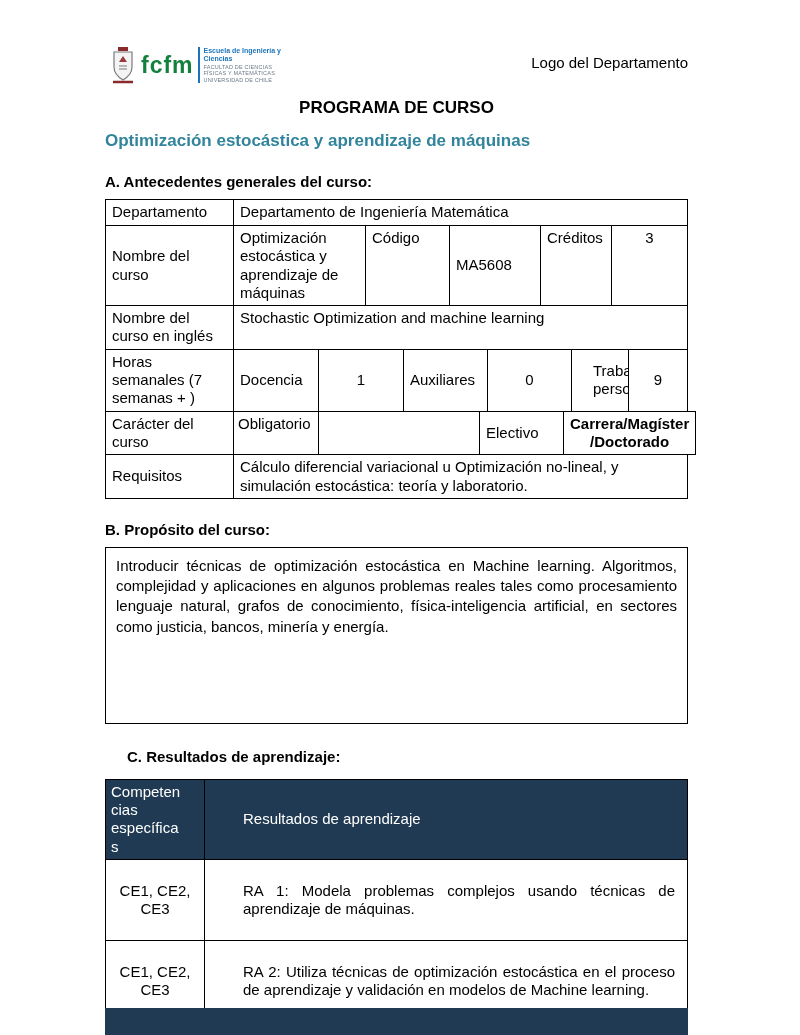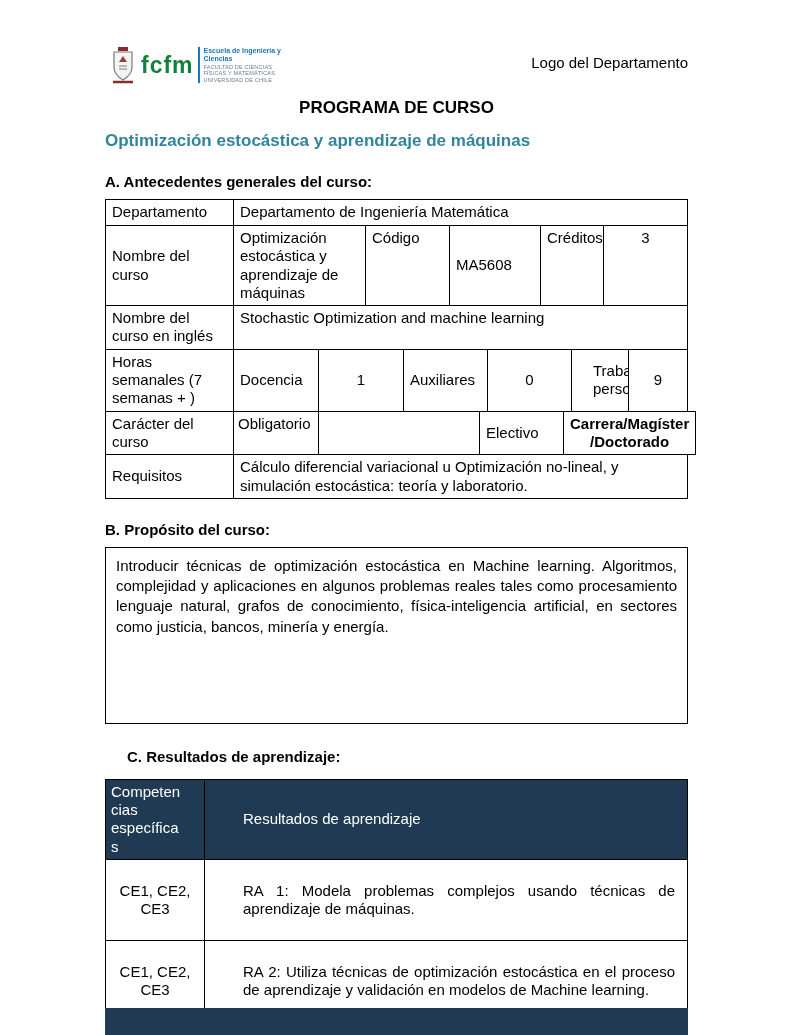--- a/index.html
+++ b/index.html
@@ -29,21 +29,21 @@
   .vc { display: flex; align-items: center; }
   .hc { justify-content: center; text-align: center; }
   .grow { flex: 1 1 auto; }
 
   .w-label { width: 129px; flex: 0 0 auto; }
   .w133 { width: 133px; flex: 0 0 auto; }
   .w92 { width: 92px; flex: 0 0 auto; }
   .w85 { width: 85px; flex: 0 0 auto; }
   .w78 { width: 86px; flex: 0 0 auto; }
   .w77 { width: 58px; flex: 0 0 auto; padding-left: 21px; }
-  .w68 { width: 64px; flex: 0 0 auto; }
+  .w68 { width: 72px; flex: 0 0 auto; }
   .w61 { width: 85px; flex: 0 0 auto; }
   .w162 { width: 162px; flex: 0 0 auto; }
 
   .r-h27 { min-height: 27px; }
   .r-h80 { min-height: 80px; }
   .r-h44 { min-height: 44px; }
   .r-h40 { min-height: 40px; }
 
   .break-any { overflow-wrap: anywhere; word-break: break-word; }
   .bold { font-weight: bold; }

